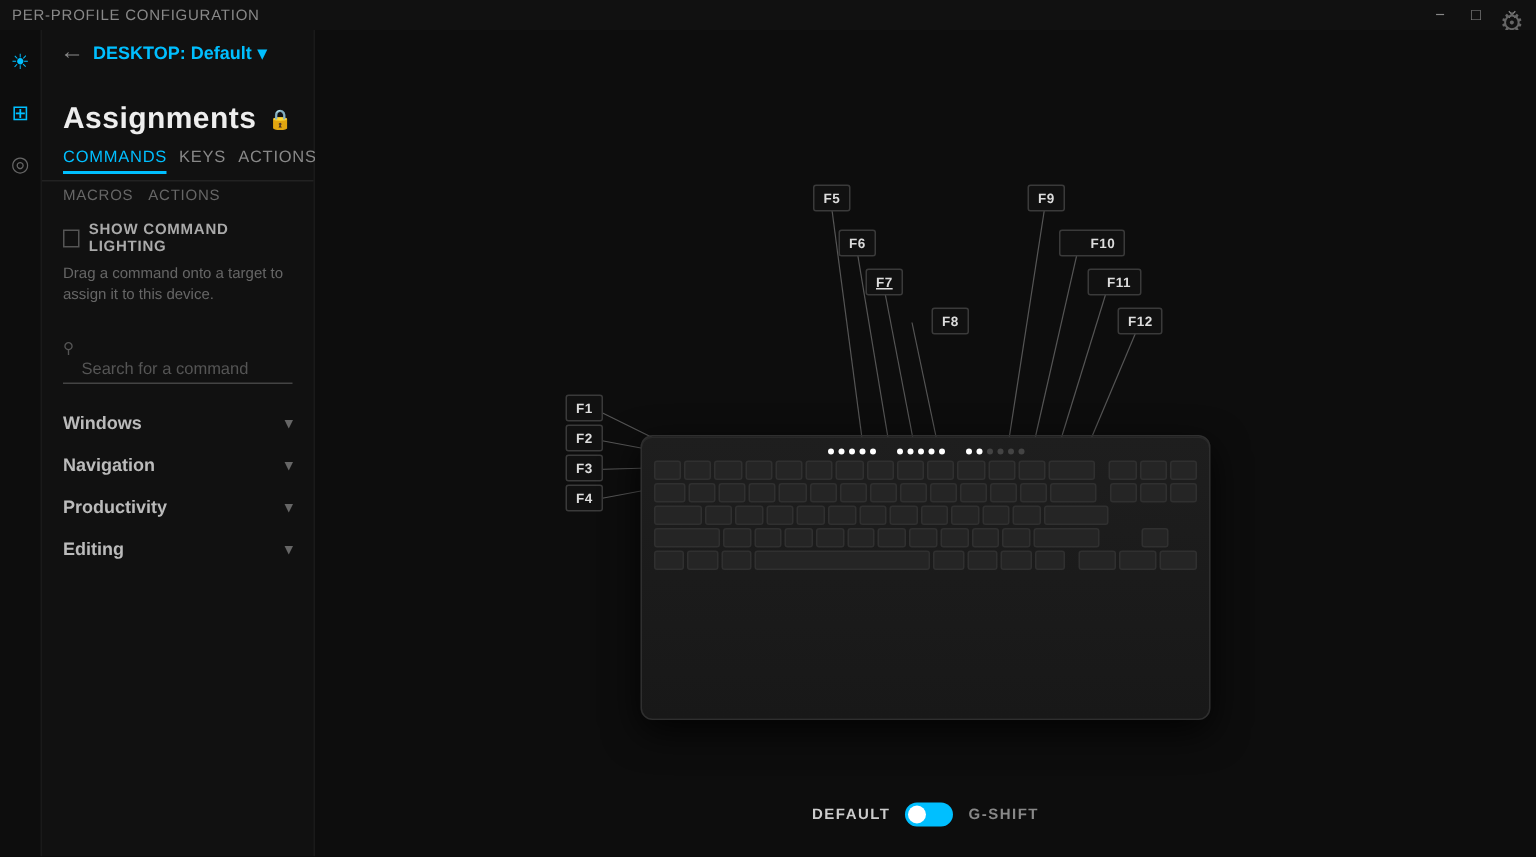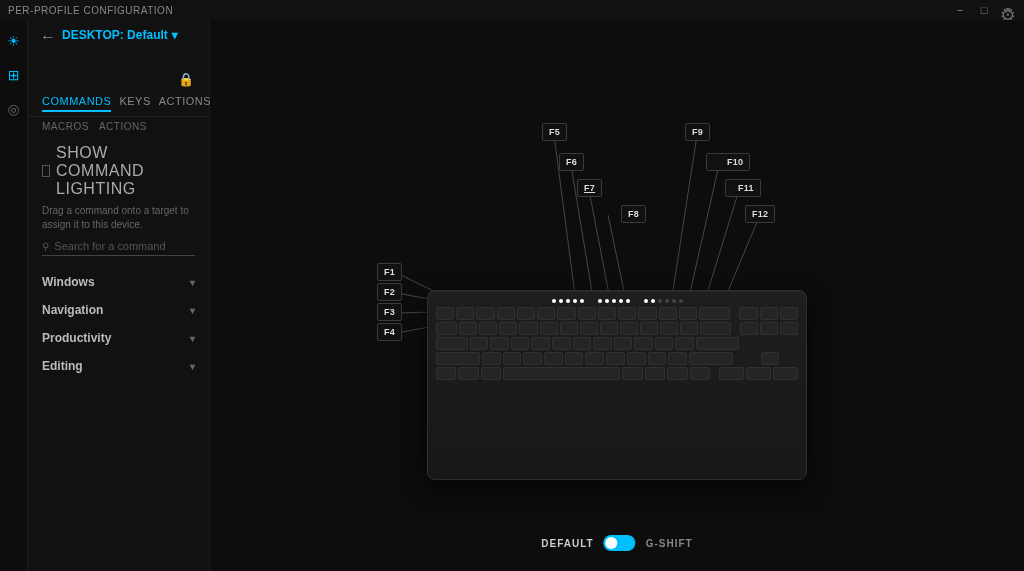--- a/index.html
+++ b/index.html
@@ -138,24 +138,24 @@
     }
     .checkbox {
       width: 12px;
       height: 12px;
       border: 1px solid #555;
       background: transparent;
       display: inline-block;
       cursor: pointer;
     }
     .checkbox-label {
-      font-size: 16px;
+      font-size: 10px;
       color: #aaa;
       letter-spacing: 0.5px;
-      font-weight: 400;
+      font-weight: 700;
       cursor: pointer;
     }
 
     .drag-hint {
       padding: 2px 14px 8px;
       font-size: 10px;
       color: #666;
       line-height: 1.4;
     }
 
@@ -171,20 +171,21 @@
       color: #555;
       font-size: 10px;
     }
     .search-input {
       background: transparent;
       border: none;
       outline: none;
       color: #aaa;
       font-size: 11px;
       width: 100%;
+      margin-top: 28px;
     }
     .search-input::placeholder { color: #555; }
 
     .category-list {
       flex: 1;
       overflow-y: auto;
       padding: 4px 0;
     }
     .category-item {
       display: flex;
@@ -357,20 +358,21 @@
   <div class="rail-icon active">⊞</div>
   <div class="rail-icon">◎</div>
 </div>
 
 <div class="sidebar">
 
   <div style="height:36px;"></div>
 
   <div class="sidebar-header">
     <span class="sidebar-lock">🔒</span>
+    <div class="sidebar-title">Assignments</div>
   </div>
 
   <div class="sidebar-tabs">
     <span class="sidebar-tab active">COMMANDS</span>
     <span class="sidebar-tab">KEYS</span>
     <span class="sidebar-tab">ACTIONS</span>
   </div>
 
   <div class="sidebar-subtabs">
     <span class="sidebar-subtab">MACROS</span>

